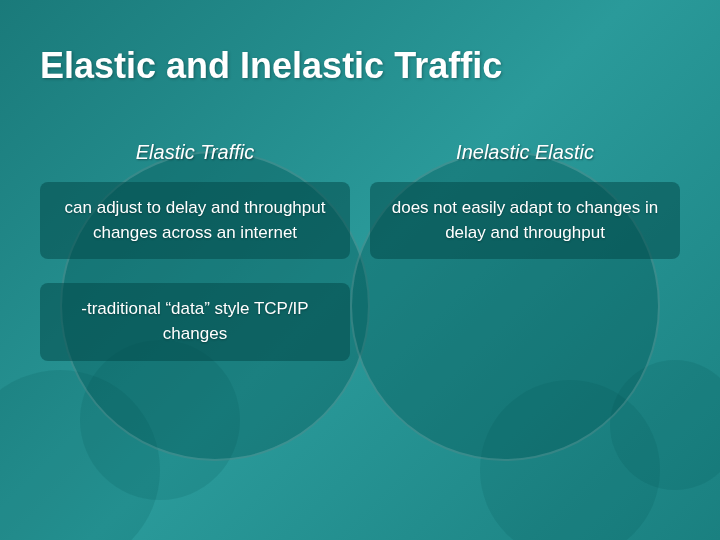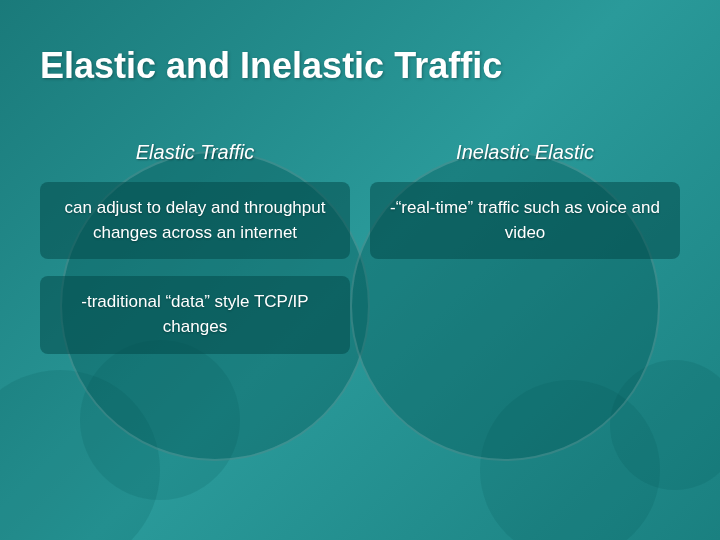--- a/index.html
+++ b/index.html
@@ -132,21 +132,21 @@
     }
 
     .col-block {
       background: rgba(0, 70, 70, 0.5);
       border-radius: 8px;
       padding: 14px 20px;
       text-align: center;
       color: #ffffff;
       font-size: 17px;
       line-height: 1.45;
-      margin-bottom: 17px;
+      margin-bottom: 24px;
       width: 100%;
       text-shadow: 0px 1px 2px rgba(0,0,0,0.3);
     }
   </style>
 </head>
 <body>
 
 <div class="bg"></div>
 <div class="deco-circle deco-circle-1"></div>
 <div class="deco-circle deco-circle-2"></div>
@@ -166,17 +166,17 @@
     <div class="columns">
 
       <div class="col">
         <div class="col-header">Elastic Traffic</div>
         <div class="col-block">can adjust to delay and throughput changes across an internet</div>
         <div class="col-block">-traditional “data” style TCP/IP changes</div>
       </div>
 
       <div class="col">
         <div class="col-header">Inelastic Elastic</div>
-        <div class="col-block">-“real-time” traffic such as voice and video</div>
+        <div class="col-block">does not easily adapt to changes in delay and throughput</div>
       </div>
     </div>
   </div>
 </div>
 
 </body></html>

